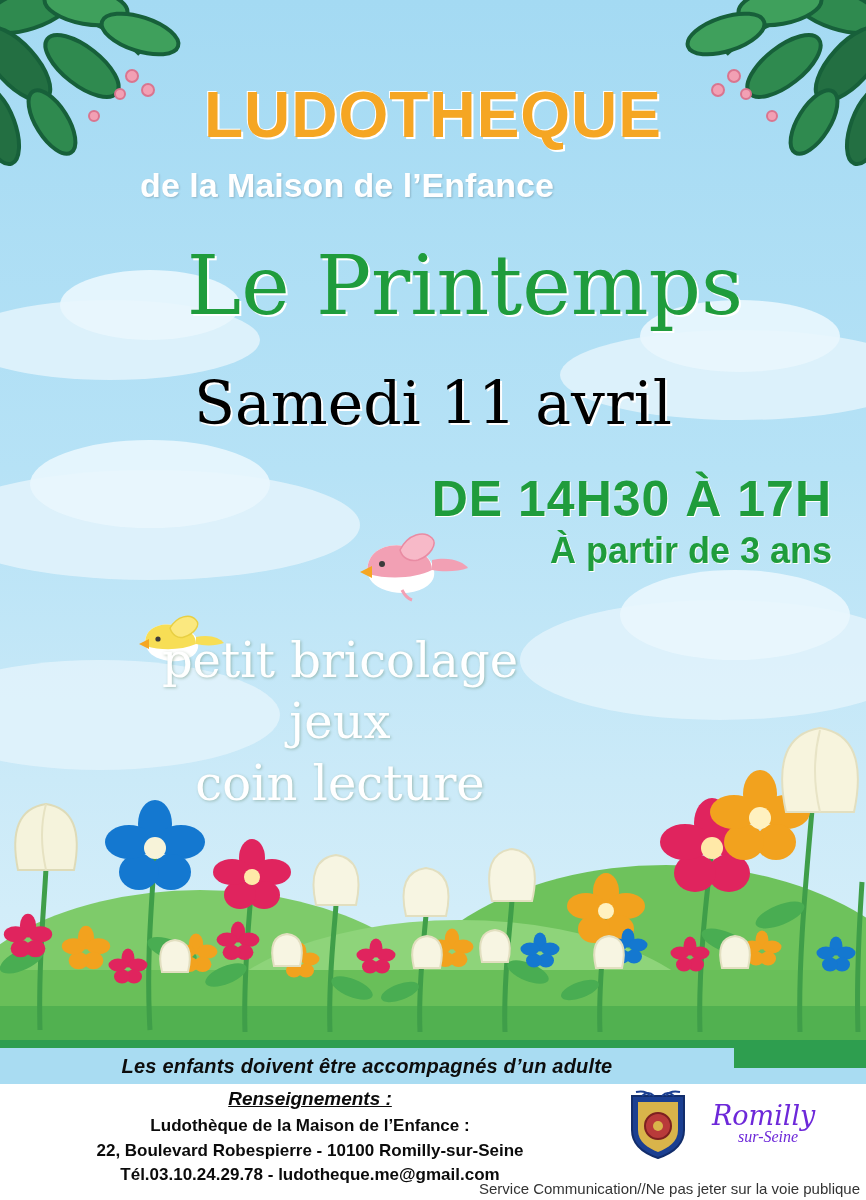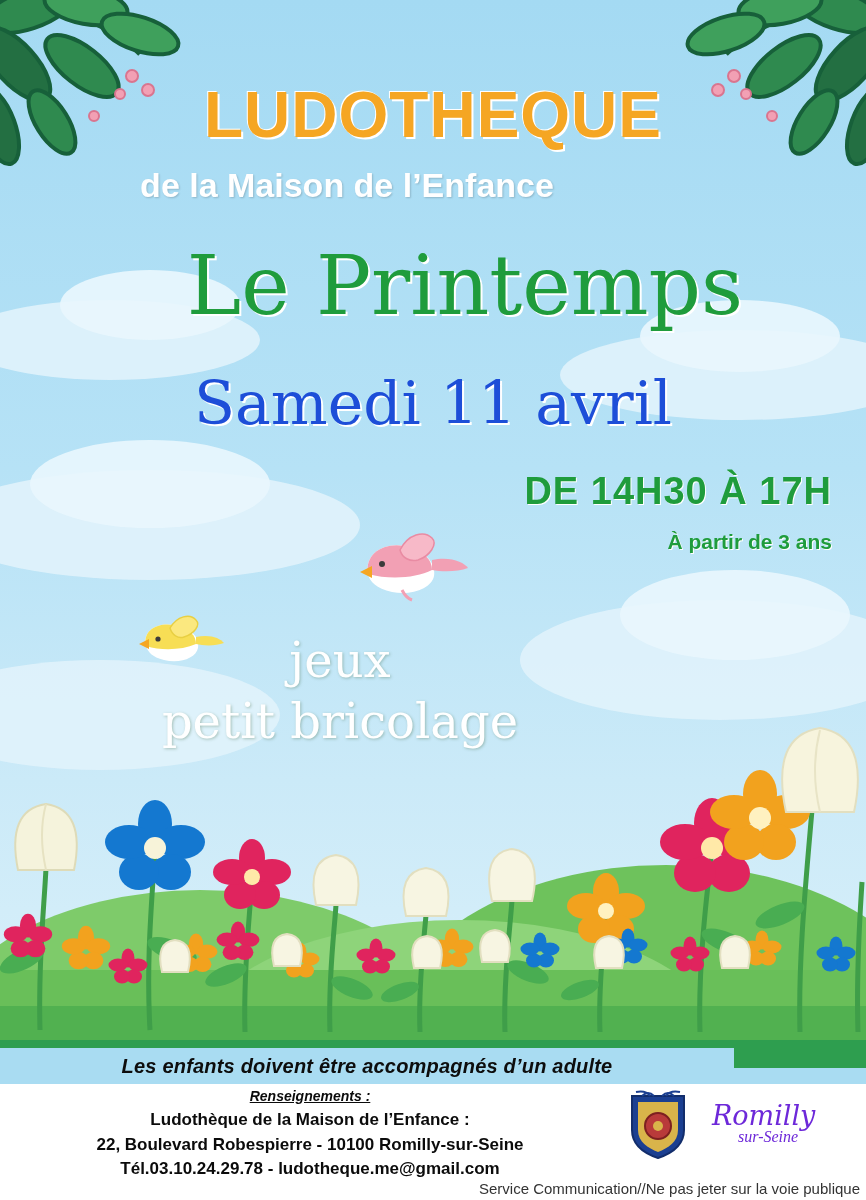--- a/index.html
+++ b/index.html
@@ -102,21 +102,21 @@
   }
   .footer-center {
     position: absolute;
     left: 0;
     top: 4px;
     width: 620px;
     text-align: center;
     color: #0b0b0b;
   }
   .f-title {
-    font-size: 14px;
+    font-size: 19px;
     font-weight: bold;
     font-style: italic;
     text-decoration: underline;
     margin-bottom: 4px;
   }
   .f-line {
     font-size: 17px;
     font-weight: bold;
     line-height: 1.45;
   }
@@ -193,38 +193,38 @@
     text-shadow: 2px 2px 0 #ffffff;
     padding-left: 32px;
   }
   .date {
     position: absolute;
     top: 368px;
     width: 866px;
     text-align: center;
     font-family: "DejaVu Serif", serif;
     font-size: 60px;
-    color: #1d4ed8;
+    color: #000000;
     text-shadow: 2px 2px 0 #ffffff;
   }
   .hours {
     position: absolute;
     top: 470px;
     right: 34px;
-    font-size: 38px;
+    font-size: 50px;
     font-weight: bold;
     color: #1f9c3c;
     text-shadow: 1px 1px 0 #ffffff;
     letter-spacing: 1px;
   }
   .agemin {
     position: absolute;
     top: 530px;
     right: 34px;
-    font-size: 21px;
+    font-size: 36px;
     font-weight: bold;
     color: #1f9c3c;
     text-shadow: 1px 1px 0 #ffffff;
   }
   .activities {
     position: absolute;
     top: 630px;
     left: 0;
     width: 680px;
     text-align: center;
@@ -518,22 +518,23 @@
   </svg>
 
   <div class="headline">LUDOTHEQUE</div>
   <div class="subhead">de la Maison de l’Enfance</div>
   <div class="season">Le Printemps</div>
   <div class="date">Samedi 11 avril</div>
   <div class="hours">DE 14H30 À 17H</div>
   <div class="agemin">À partir de 3 ans</div>
 
   <div class="activities">
+    <div>petit bricolage</div>
     <div>jeux</div>
-    <div>petit bricolage</div>
+    <div>coin lecture</div>
   </div>
 
   <div class="green-band"></div>
   <div class="band-text-wrap">
     <div class="band-text">Les enfants doivent être accompagnés d’un adulte</div>
   </div>
 
   <div class="footer">
     <div class="footer-center">
       <div class="f-title">Renseignements :</div>

